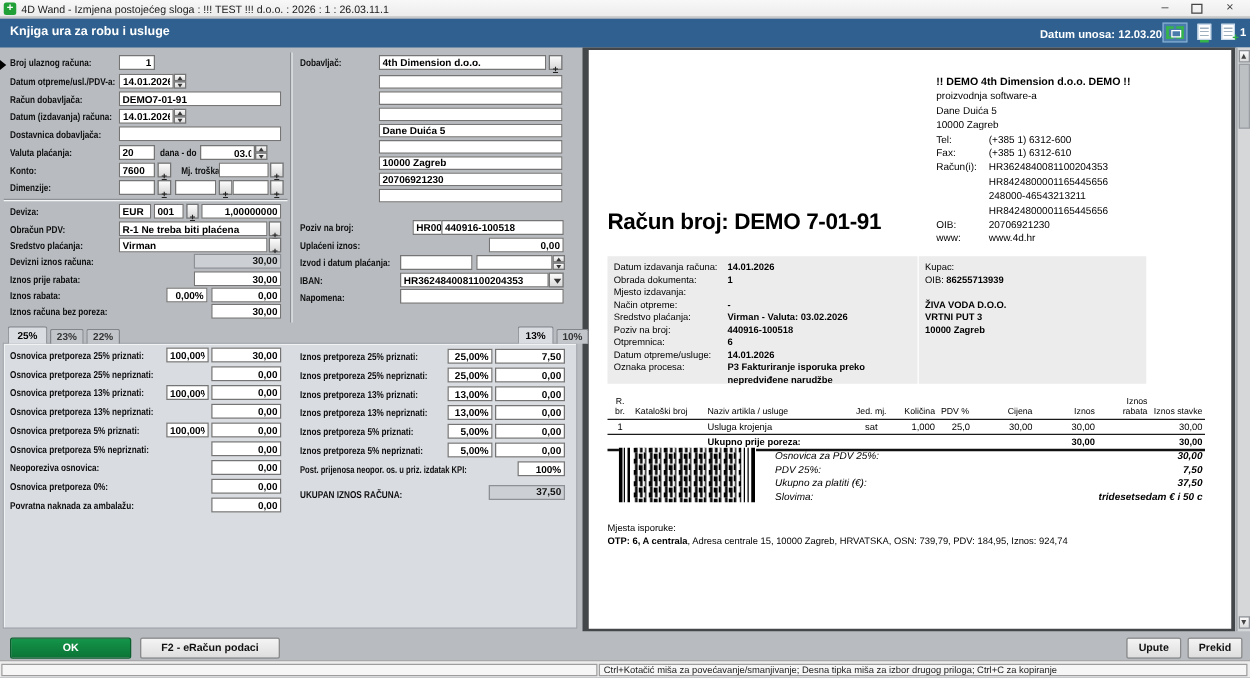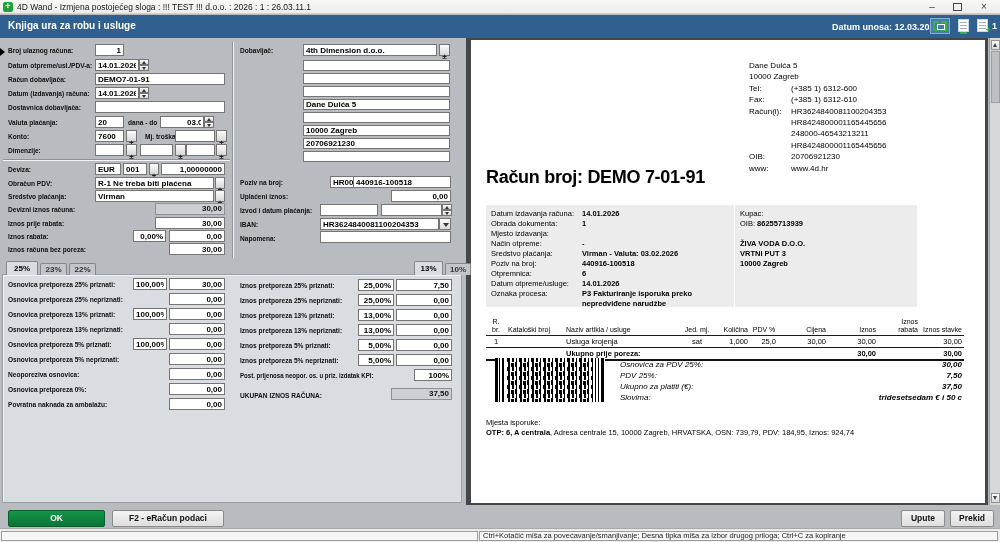--- a/index.html
+++ b/index.html
@@ -311,20 +311,22 @@
 <span class="lbl sq" style="left:240px;top:371px">Post. prijenosa neopor. os. u priz. izdatak KPI:</span>
 <input class="inp r" style="left: 414px; top: 369px; width: 38px;" value="100%">
 
 <span class="lbl" style="left:240px;top:391px">UKUPAN IZNOS RAČUNA:</span>
 <div class="ro" style="left:391px;top:388px;width:61px">37,50</div>
 
 <div class="pframe"></div>
 <div class="ppage">
 
   <div class="iv ivco">
+    <div class="nm">!! DEMO 4th Dimension d.o.o. DEMO !!</div>
+    <div>proizvodnja software-a</div>
     <div>Dane Duića 5</div>
     <div>10000 Zagreb</div>
     <div class="ivrow">
         <span class="l">Tel:</span>
         <span>(+385 1) 6312-600</span>
       </div>
     <div class="ivrow">
         <span class="l">Fax:</span>
         <span>(+385 1) 6312-610</span>
       </div>

